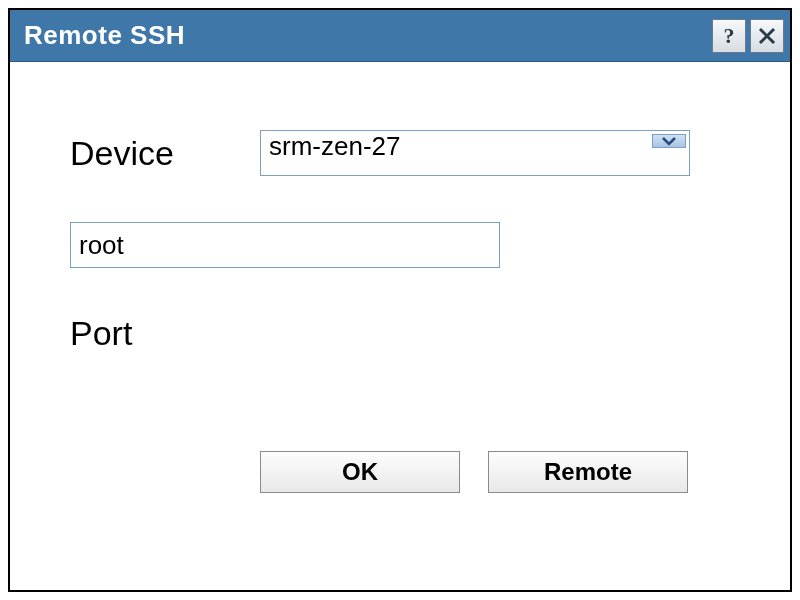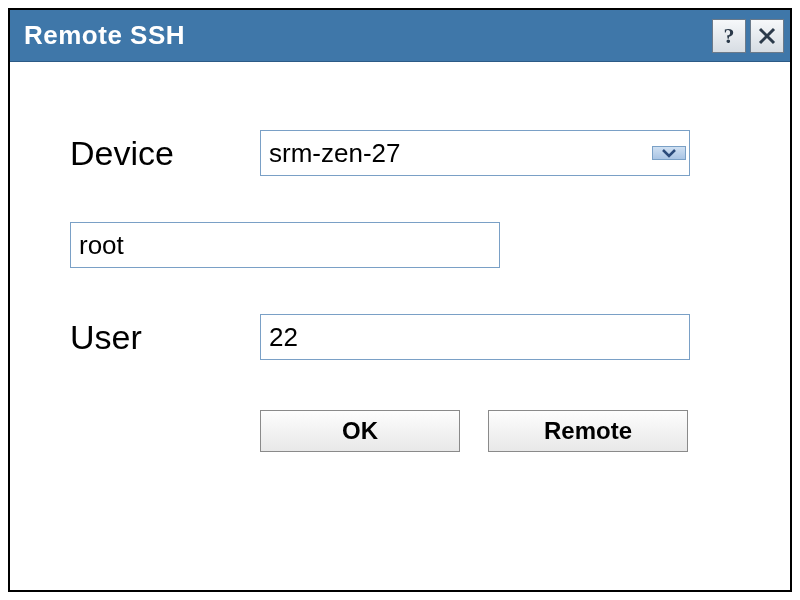--- a/index.html
+++ b/index.html
@@ -83,21 +83,21 @@
     font-size: 26px;
     padding: 18px 8px;
     outline: none;
   }
   .combo {
     width: 100%;
     height: 46px;
     border: 1px solid #7aa0c6;
     background: #fff;
     display: flex;
-    align-items: center;
+    align-items: flex-start;
     cursor: pointer;
   }
   .combo-text {
     flex: 1;
     padding: 0 8px;
     display: flex;
     align-items: center;
     font-size: 26px;
   }
   .combo-btn {
@@ -121,20 +121,21 @@
     height: 42px;
     border: 1px solid #8a8a8a;
     background: linear-gradient(#fdfdfd,#e8e8e8);
     font-family: inherit;
     font-size: 24px;
     font-weight: bold;
     cursor: pointer;
     display: flex;
     align-items: center;
     justify-content: center;
+    margin-top: 48px;
   }
 </style>
 </head>
 <body>
 
 <div class="page">
   <div class="dialog">
 
     <div class="titlebar">
       <div class="titlebar-title">Remote SSH</div>
@@ -175,24 +176,21 @@
         </div>
       </div>
 
       <div class="row">
         <div class="field-wrap">
           <input class="textfield" type="text" value="root" style="">
         </div>
       </div>
 
       <div class="row">
-        <div class="label">User</div>
-        <div class="field-wrap">
-          <input class="textfield" type="text" value="22" style="">
-        </div>
+        <div class="label">Port</div>
       </div>
 
       <div class="button-row">
         <button class="btn">OK</button>
         <button class="btn">Remote</button>
       </div>
 
     </div>
 
   </div>

